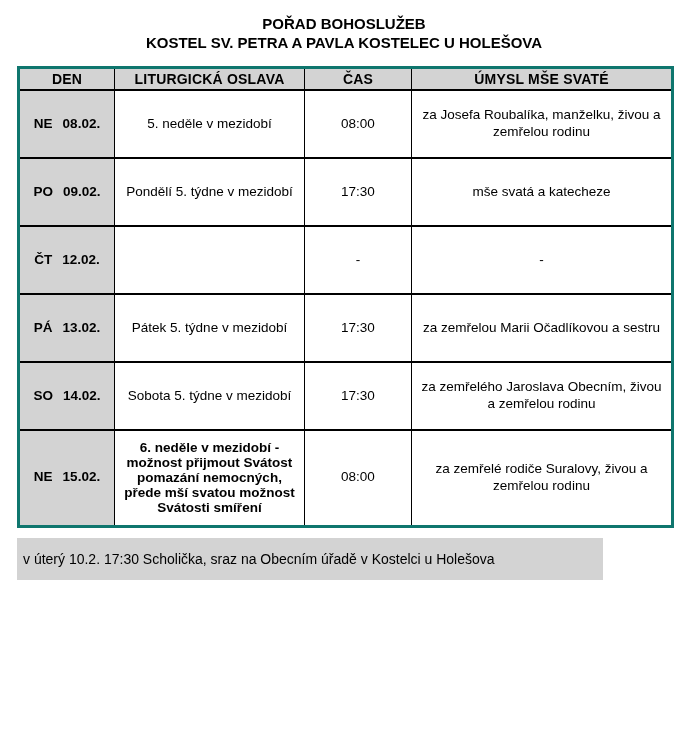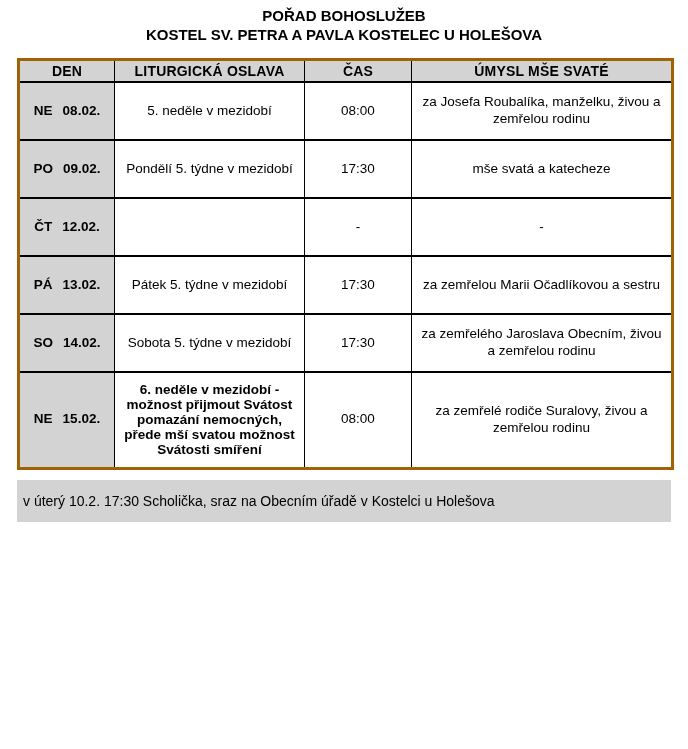--- a/index.html
+++ b/index.html
@@ -4,40 +4,40 @@
 <style>
   html, body { margin: 0; padding: 0; }
   body {
     width: 688px;
     height: 749px;
     background: #ffffff;
     color: #000000;
     font-family: "Liberation Sans", sans-serif;
     -webkit-font-smoothing: antialiased;
   }
-  .page { padding: 6px 17px 0 17px; }
+  .page { padding: 6px 17px 0 17px; margin-top: 8px; }
 
   .titles { text-align: center; }
   .title-line {
     font-weight: bold;
     font-size: 15px;
     line-height: 19px;
   }
   .date-range {
     font-size: 14px;
     line-height: 19px;
     margin-top: 3px;
   }
 
   table.schedule {
     margin-top: 14px;
     width: 654px;
     border-collapse: collapse;
     table-layout: fixed;
-    border: 3px solid #a16207;
+    border: 3px solid #0f766e;
   }
   col.c-day   { width: 96px; }
   col.c-osl   { width: 190px; }
   col.c-cas   { width: 107px; }
   col.c-umysl { width: 261px; }
 
   th {
     background: #d3d3d3;
     border: 1px solid #000;
     border-top-width: 2px;
@@ -52,35 +52,35 @@
     border: 1px solid #000;
     border-top-width: 2px;
     border-bottom-width: 2px;
     text-align: center;
     vertical-align: middle;
     font-size: 13.5px;
     line-height: 1.25;
     padding: 3px 5px;
     overflow: hidden;
   }
-  tbody tr { height: 58px; }
+  tbody tr { height: 68px; }
   tbody tr.row-tall { height: 96px; }
 
   td.day-cell {
     background: #d3d3d3;
     font-weight: bold;
     white-space: nowrap;
   }
   .day-abbr { display: inline-block; margin-right: 10px; }
   td.celebration-cell { line-height: 1.18; }
   tr.row-tall td.celebration-cell { line-height: 1.12; padding: 2px 3px; font-weight: bold; }
 
   .footer-note {
     margin-top: 10px;
-    width: 654px;
+    width: 586px;
     box-sizing: border-box;
     background: #d3d3d3;
     font-size: 14px;
     line-height: 18px;
     text-align: left;
     padding: 12px 6px 12px 6px;
   }
 </style>
 </head>
 <body>

